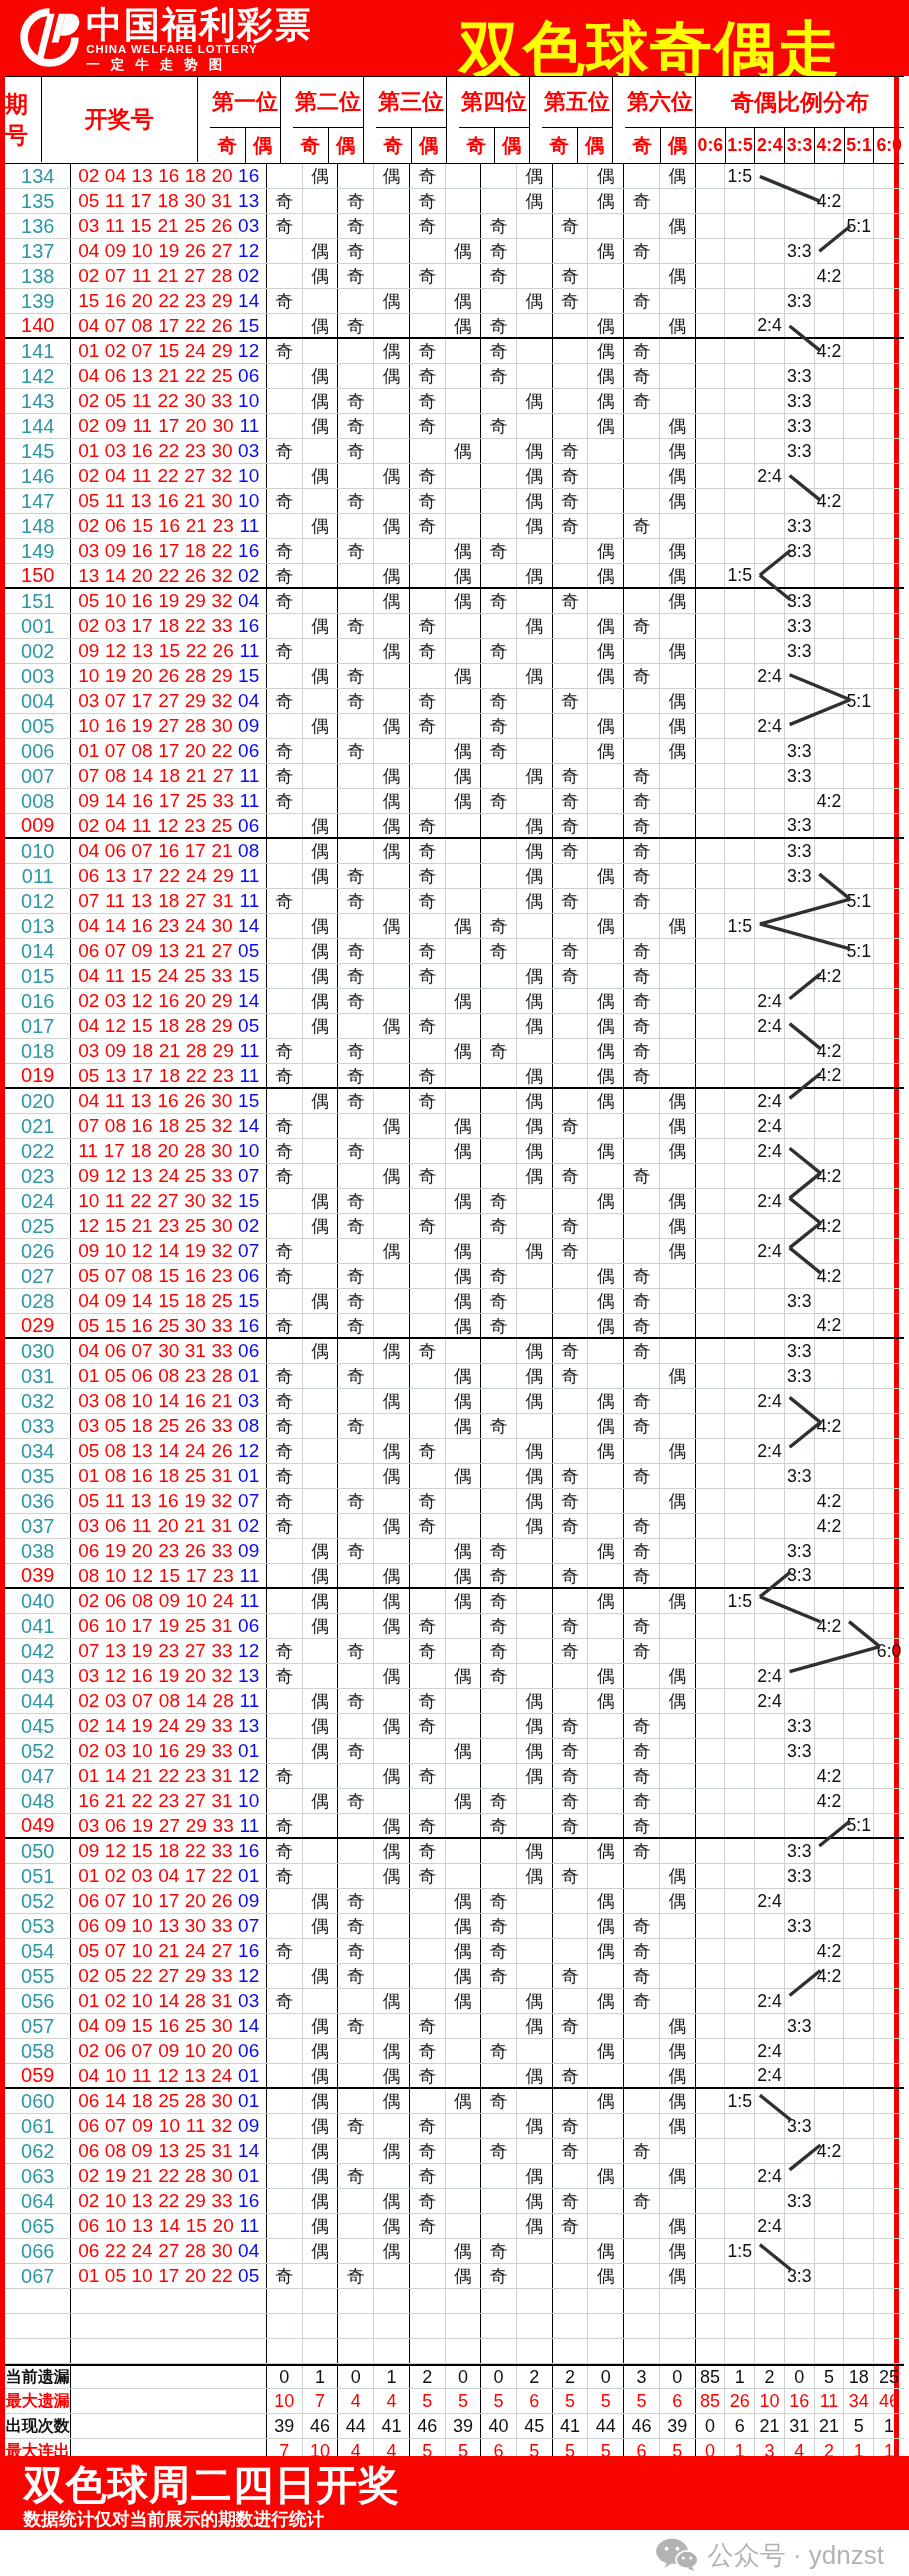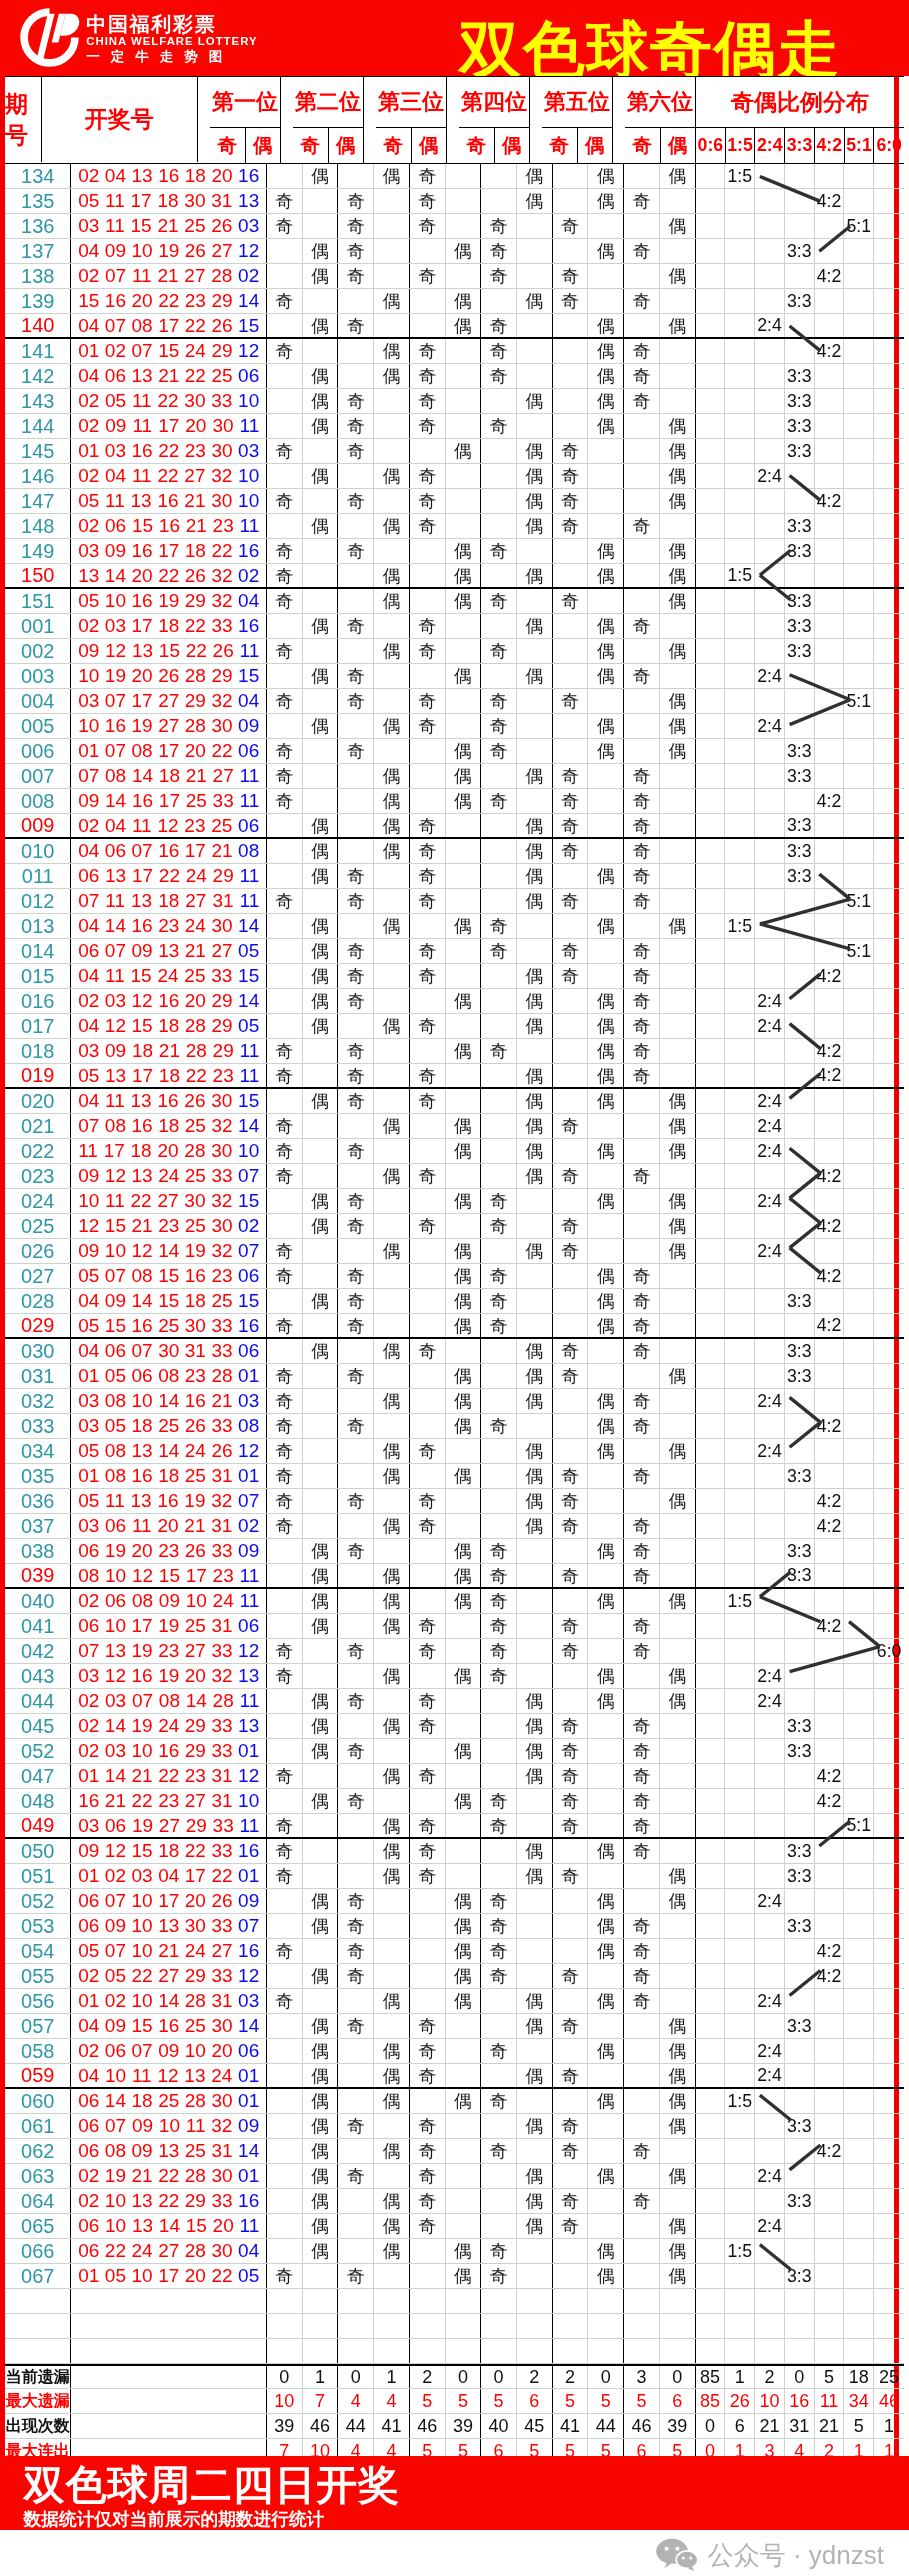--- a/index.html
+++ b/index.html
@@ -3,21 +3,21 @@
 <meta charset="utf-8">
 <style>
   html,body{margin:0;padding:0;background:#888;}
   *{box-sizing:border-box;}
   #stage{position:relative;width:909px;height:2576px;background:#fff;overflow:hidden;
          font-family:"Liberation Sans","DejaVu Sans",sans-serif;}
   
   #banner{position:absolute;left:0;top:0;width:909px;height:76px;background:#f90500;}
   #logo{position:absolute;left:18.5px;top:6.7px;display:flex;align-items:center;color:#fff;}
   #logo-text{margin-left:6.7px;line-height:1;}
-  #logo-cn{font-size:20px;font-weight:bold;letter-spacing:1.7px;}
+  #logo-cn{font-size:36px;font-weight:bold;letter-spacing:1.7px;}
   #logo-en{font-size:11.4px;font-weight:bold;letter-spacing:1px;margin-top:1.7px;}
   #logo-sub{font-size:13.5px;font-weight:bold;letter-spacing:11px;margin-top:2.5px;}
   #main-title{position:absolute;left:459px;top:8.4px;width:438px;text-align:left;
               font-size:62px;font-weight:bold;color:#ffff00;letter-spacing:1.7px;}
   
   #table{position:absolute;left:0;top:76px;width:899px;border-left:5px solid #f20000;border-right:5px solid #f20000;background:#fff;}
   .hd,.row,.srow{display:flex;width:899px;}
   
   #thead{border-top:1.7px solid #000;border-bottom:1.7px solid #000;height:88px;}
   .hcell{display:flex;align-items:center;justify-content:center;color:#fe0000;font-weight:bold;border-right:1.7px solid #000;}

